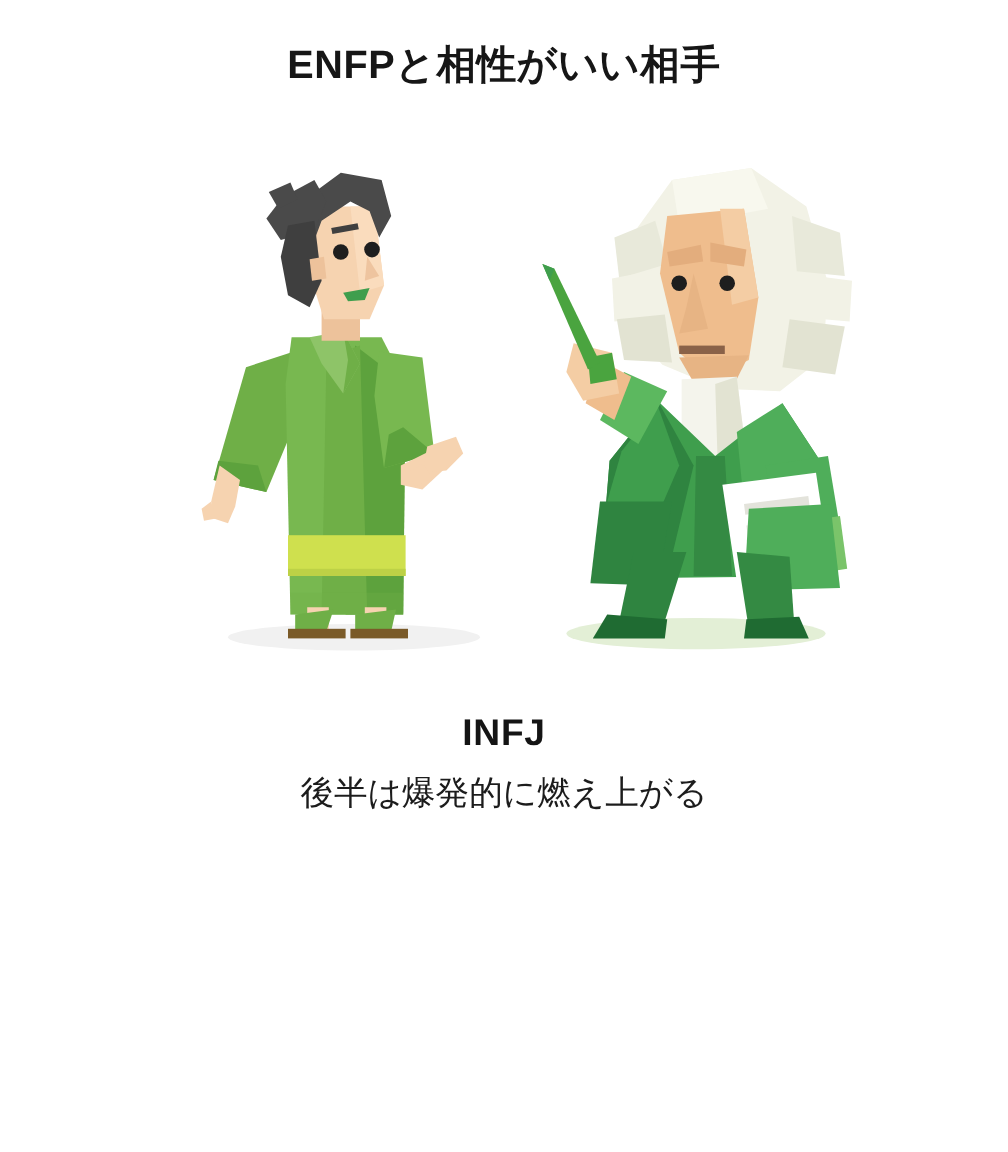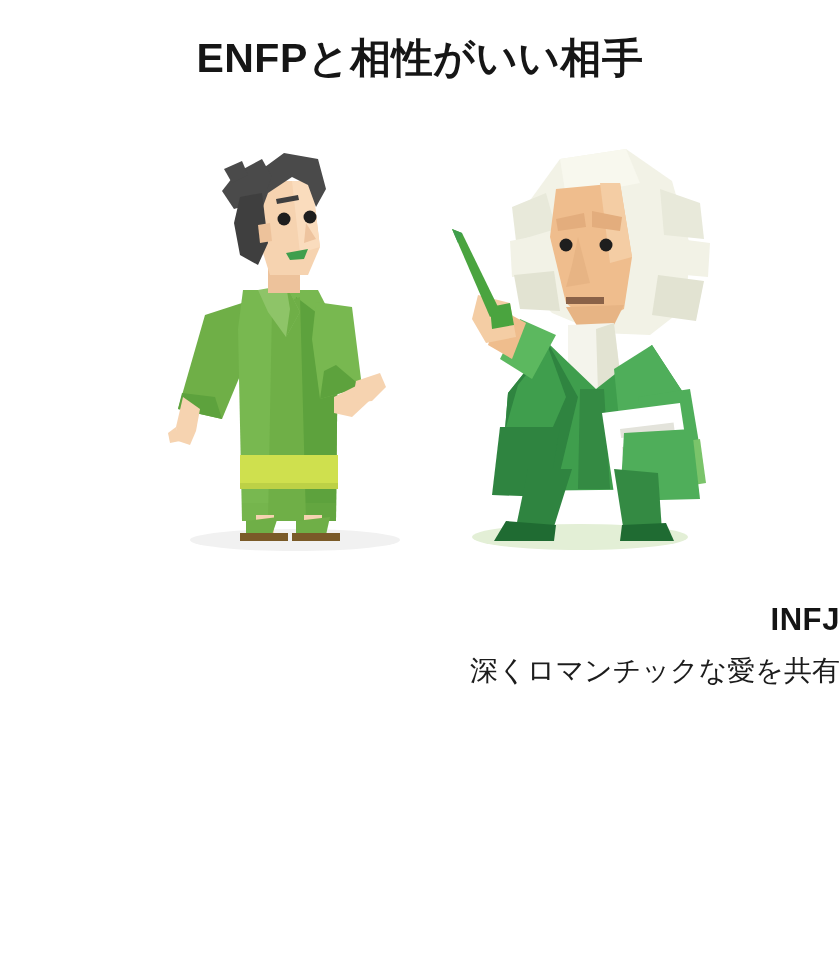--- a/index.html
+++ b/index.html
@@ -23,21 +23,21 @@
     display: flex;
     flex-direction: column;
     align-items: center;
     background: #ffffff;
   }
 
   
   .page-title {
     margin: 0;
     padding-top: 34px;
-    font-size: 41px;
+    font-size: 33px;
     font-weight: 700;
     letter-spacing: 0.5px;
     color: #161616;
     text-align: center;
     line-height: 1.2;
   }
 
   
   .illustration-wrap {
     width: 840px;
@@ -48,21 +48,21 @@
   }
   .illustration-wrap svg {
     display: block;
     width: 840px;
     height: 500px;
   }
 
   
   .type-block {
     width: 840px;
-    text-align: right;
+    text-align: center;
     margin-top: 4px;
   }
   .type-name {
     margin: 0;
     font-size: 31px;
     font-weight: 700;
     letter-spacing: 0.6px;
     color: #141414;
     line-height: 1.25;
   }
@@ -234,17 +234,17 @@
         <path d="M614 372 L658 376 L662 434 L624 436 Z" fill="#348a43"></path>
 
         <path d="M506 424 L556 428 L554 444 L494 444 Z" fill="#1f6b32"></path>
         <path d="M622 428 L666 426 L674 444 L620 444 Z" fill="#1f6b32"></path>
       </g>
     </svg>
   </div>
 
   <div class="type-block">
     <h2 class="type-name">INFJ</h2>
-    <p class="type-tagline">深くロマンチックな愛を共有</p>
+    <p class="type-tagline">後半は爆発的に燃え上がる</p>
   </div>
 
 
 </div>
 
 </body></html>

